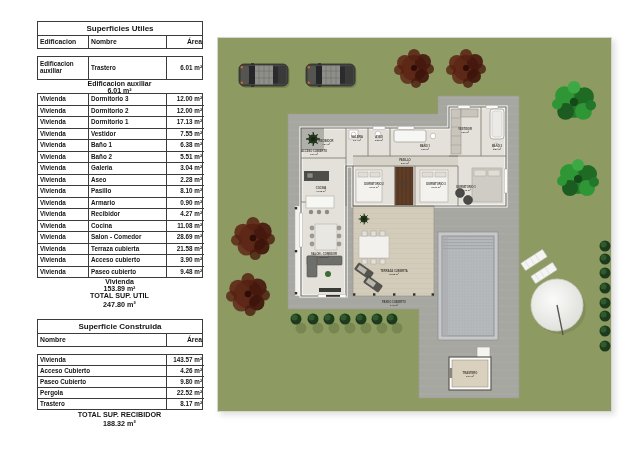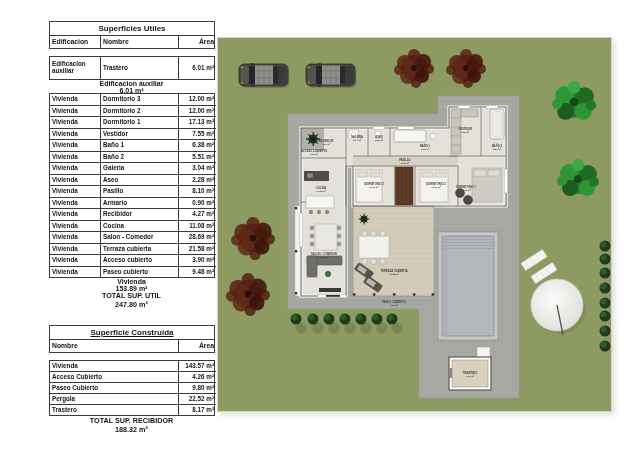--- a/index.html
+++ b/index.html
@@ -1,20 +1,20 @@
 <!DOCTYPE html>
 <html><head>
 <meta charset="utf-8">
 <style>
   html,body{margin:0;padding:0;background:#ffffff;}
   body{width:640px;height:452px;position:relative;overflow:hidden;
        font-family:"Liberation Sans", sans-serif;color:#141414;}
 
   
-  .tables{position:absolute;left:49px;top:21px;width:166px;}
+  .tables{position:absolute;left:37px;top:21px;width:166px;}
   .ttl{height:13px;line-height:13px;text-align:center;font-size:8px;font-weight:bold;
        border:1px solid #3b3b3b;}
   .thead{border:1px solid #3b3b3b;border-top:none;}
   .grid{display:grid;}
   .t1{grid-template-columns:50px 78px 38px;}
   .t2{grid-template-columns:128px 38px;}
   .hc{height:12px;line-height:12px;font-size:6.8px;font-weight:bold;padding:0 2px;
       overflow:hidden;white-space:nowrap;}
   .gap{height:7px;}
   .box{border:1px solid #3b3b3b;}
@@ -23,21 +23,21 @@
   .t2 .bc{height:10px;line-height:10px;}
   .c2,.c3{border-left:1px solid #3b3b3b;}
   .bt{border-top:1px solid #3b3b3b;}
   .r{text-align:right;}
   .tall{height:22px;display:flex;align-items:center;line-height:1.08;}
   .tall.w{white-space:normal;}
   .tall.r{justify-content:flex-end;}
   .sub{display:flex;justify-content:space-between;align-items:center;height:13px;
        font-size:7px;font-weight:bold;padding:0 2px 0 1px;flex-direction:column;}
   .grand{font-size:7.2px;}
-  .t2m{margin-top:21px;text-decoration:underline;}
+  .t2m{margin-top:15px;}
 
   
   .plan{position:absolute;left:217px;top:37px;width:393px;height:373px;
         border:1px solid #d6d6d1;box-shadow:3px 3px 6px rgba(0,0,0,.13);}
   .plan svg{display:block;width:100%;height:100%;}
   .rmlbl{font-family:"Liberation Sans", sans-serif;font-weight:bold;fill:#45413a;
          text-anchor:middle;}
 </style>
 </head>
 <body>

